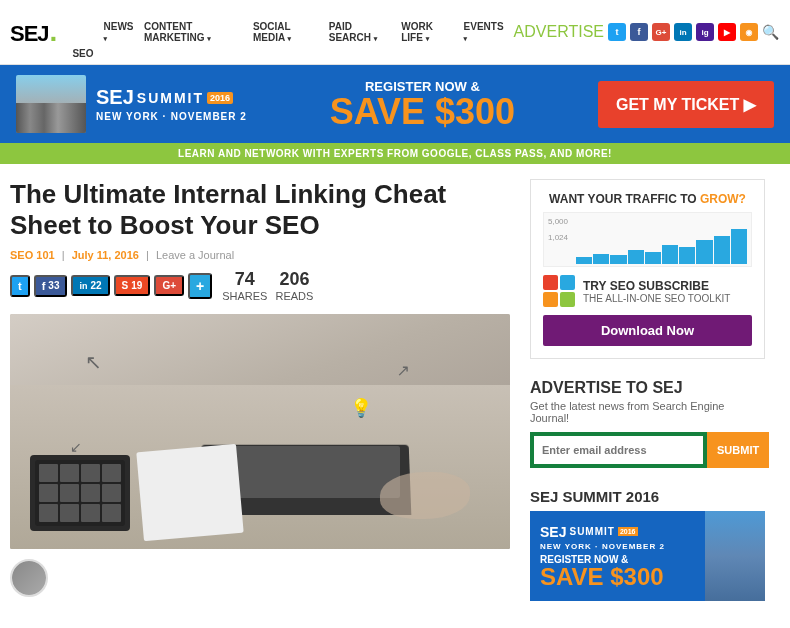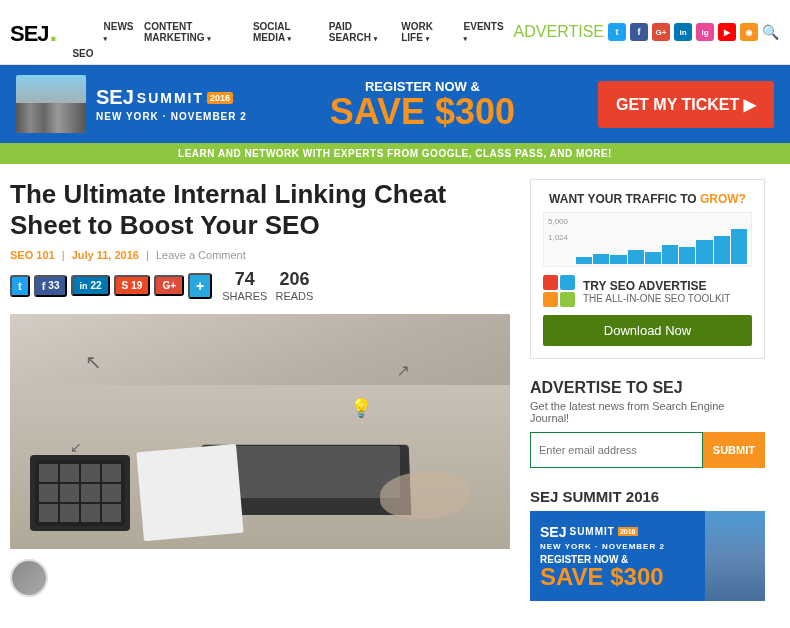--- a/index.html
+++ b/index.html
@@ -6,21 +6,21 @@
     body { font-family: Arial, sans-serif; font-size: 13px; color: #333; background: #fff; width: 790px; overflow-x: hidden; }
     .logo { display: flex; align-items: baseline; font-weight: 900; font-size: 22px; color: #000; letter-spacing: -1px; }
     .logo .dot { color: #8dc63f; font-size: 28px; line-height: 1; margin-left: 1px; }
     .nav { display: flex; align-items: center; gap: 2px; }
     .nav a { color: #333; text-decoration: none; font-size: 11px; font-weight: 700; padding: 0 4px; text-transform: uppercase; }
     .social-icon { width: 18px; height: 18px; border-radius: 3px; display: inline-flex; align-items: center; justify-content: center; color: #fff; font-size: 9px; font-weight: bold; }
     .si-tw { background: #1da1f2; }
     .si-fb { background: #3b5998; }
     .si-g  { background: #dd4b39; }
     .si-li { background: #0077b5; }
-    .si-ig { background: #ec4899; }
+    .si-ig { background: #4c1d95; }
     .si-yt { background: #ff0000; }
     .si-rss { background: #f7931e; }
     .si-search { background: none; color: #555; font-size: 14px; }
 
     
     .main-content { display: flex; padding: 15px 10px; gap: 20px; }
     .article-col { flex: 1; max-width: 500px; }
     .sidebar-col { width: 235px; flex-shrink: 0; }
 
     
@@ -53,27 +53,27 @@
     .seo-powersuite { display: flex; align-items: center; gap: 8px; margin: 8px 0; }
     .seo-logo-blocks { display: grid; grid-template-columns: 1fr 1fr; gap: 2px; width: 32px; height: 32px; flex-shrink: 0; }
     .seo-block { border-radius: 2px; }
     .seo-b1 { background: #e8412c; }
     .seo-b2 { background: #29a8e0; }
     .seo-b3 { background: #f7931e; }
     .seo-b4 { background: #8dc63f; }
     .seo-info { font-size: 10px; }
     .seo-info .seo-name { font-weight: 900; font-size: 12px; color: #333; }
     .seo-info .seo-sub { color: #666; }
-    .download-btn { background: #4d7c0f; color: #fff; border: none; width: 100%; padding: 8px; font-size: 13px; font-weight: 400; cursor: pointer; border-radius: 2px; text-transform: none; }
+    .download-btn { background: #701a75; color: #fff; border: none; width: 100%; padding: 8px; font-size: 13px; font-weight: 700; cursor: pointer; border-radius: 2px; text-transform: none; }
 
     
     .subscribe-title { font-size: 16px; font-weight: 900; color: #333; margin-bottom: 3px; }
     .subscribe-sub { font-size: 11px; color: #666; margin-bottom: 8px; }
     .subscribe-row { display: flex; gap: 0; }
-    .email-input { flex: 1; border: 1px solid #15803d; padding: 6px 8px; font-size: 11px; color: #999; outline: none; }
+    .email-input { flex: 1; border: 4px solid #15803d; padding: 6px 8px; font-size: 11px; color: #999; outline: none; font-weight: bold; }
     .submit-btn { background: #f7931e; color: #fff; border: none; padding: 12px 10px; font-size: 11px; font-weight: 700; cursor: pointer; }
   </style>
 </head>
 <body>
 
 <header style="display:flex;align-items:center;justify-content:space-between;padding:5px 10px;border-bottom:1px solid #e0e0e0;">
   <div style="display:flex;align-items:center;gap:12px;">
     <div class="logo">
       <span>SEJ</span>
         <span class="dot">.</span>
@@ -131,21 +131,21 @@
 
   <div class="article-col">
 
     <h1 class="article-title">The Ultimate Internal Linking Cheat Sheet to Boost Your SEO</h1>
 
     <div class="breadcrumb" style="margin-bottom:8px;">
       <span style="color:#f7931e;font-weight:700;cursor:pointer;">SEO 101</span>
       <span class="pipe">|</span>
       <span>July 11, 2016</span>
       <span class="pipe">|</span>
-      <span class="leave" style="cursor:pointer;color:#999;">Leave a Comment</span>
+      <span class="leave" style="cursor:pointer;color:#999;">Leave a Journal</span>
     </div>
 
     <div class="social-share">
       <button class="share-btn share-tw" style="background:#1da1f2;">
         <span>t</span>
       </button>
       <button class="share-btn share-fb" style="background:#3b5998;">
         <span>f</span>
         <span style="font-size:10px;">33</span>
       </button>
@@ -244,21 +244,21 @@
       </div>
       
       <div class="seo-powersuite">
         <div class="seo-logo-blocks">
           <div class="seo-block seo-b1"></div>
           <div class="seo-block seo-b2"></div>
           <div class="seo-block seo-b3"></div>
           <div class="seo-block seo-b4"></div>
         </div>
         <div class="seo-info">
-          <div class="seo-name">TRY SEO ADVERTISE</div>
+          <div class="seo-name">TRY SEO SUBSCRIBE</div>
           <div class="seo-sub">THE ALL-IN-ONE SEO TOOLKIT</div>
         </div>
       </div>
       <button class="download-btn">Download Now</button>
     </div>
 
     <div style="margin-bottom:20px;">
       <div class="subscribe-title">ADVERTISE TO SEJ</div>
       <div class="subscribe-sub">Get the latest news from Search Engine Journal!</div>
       <div class="subscribe-row">

